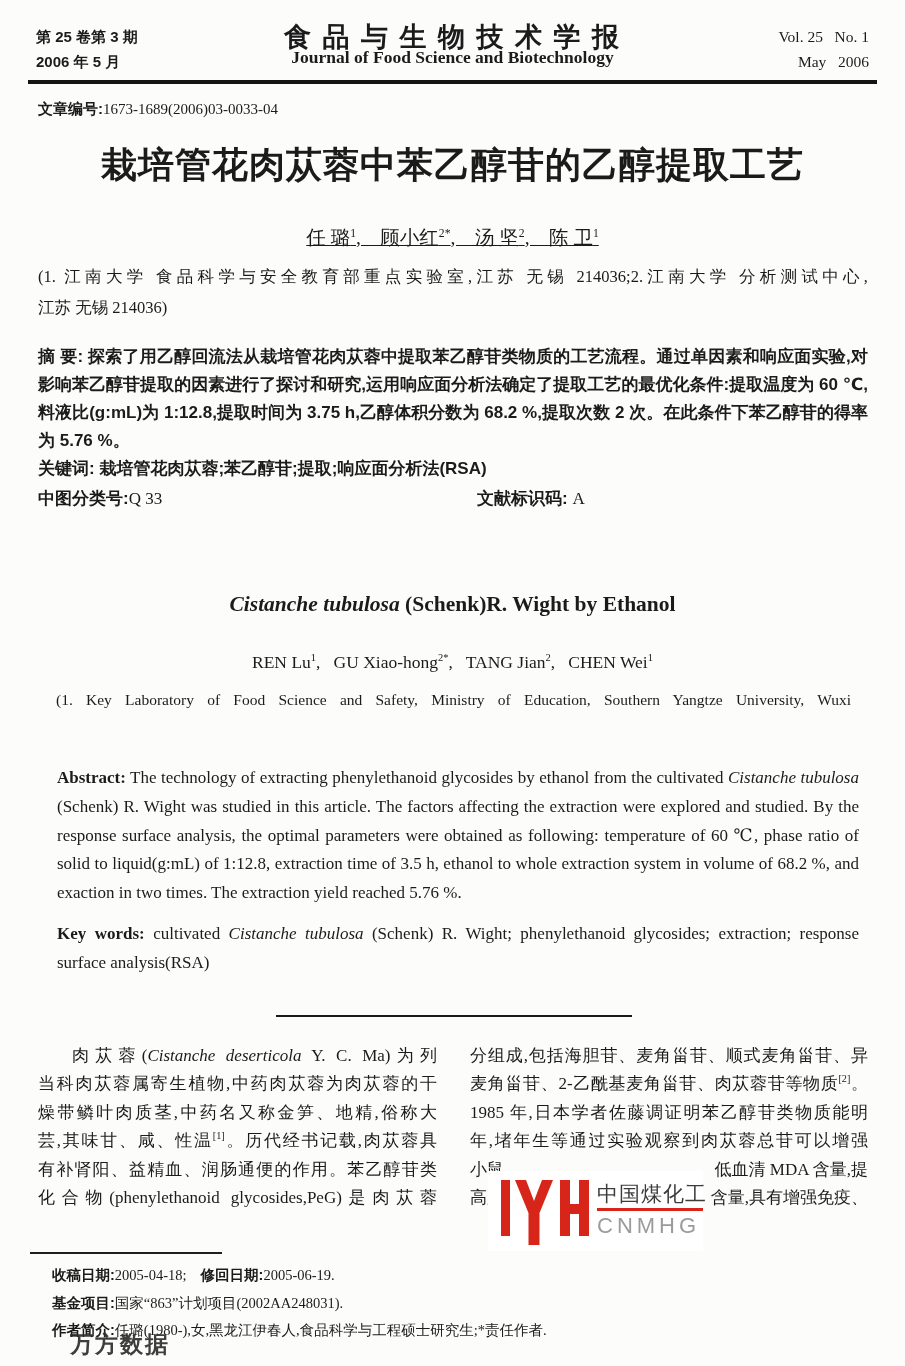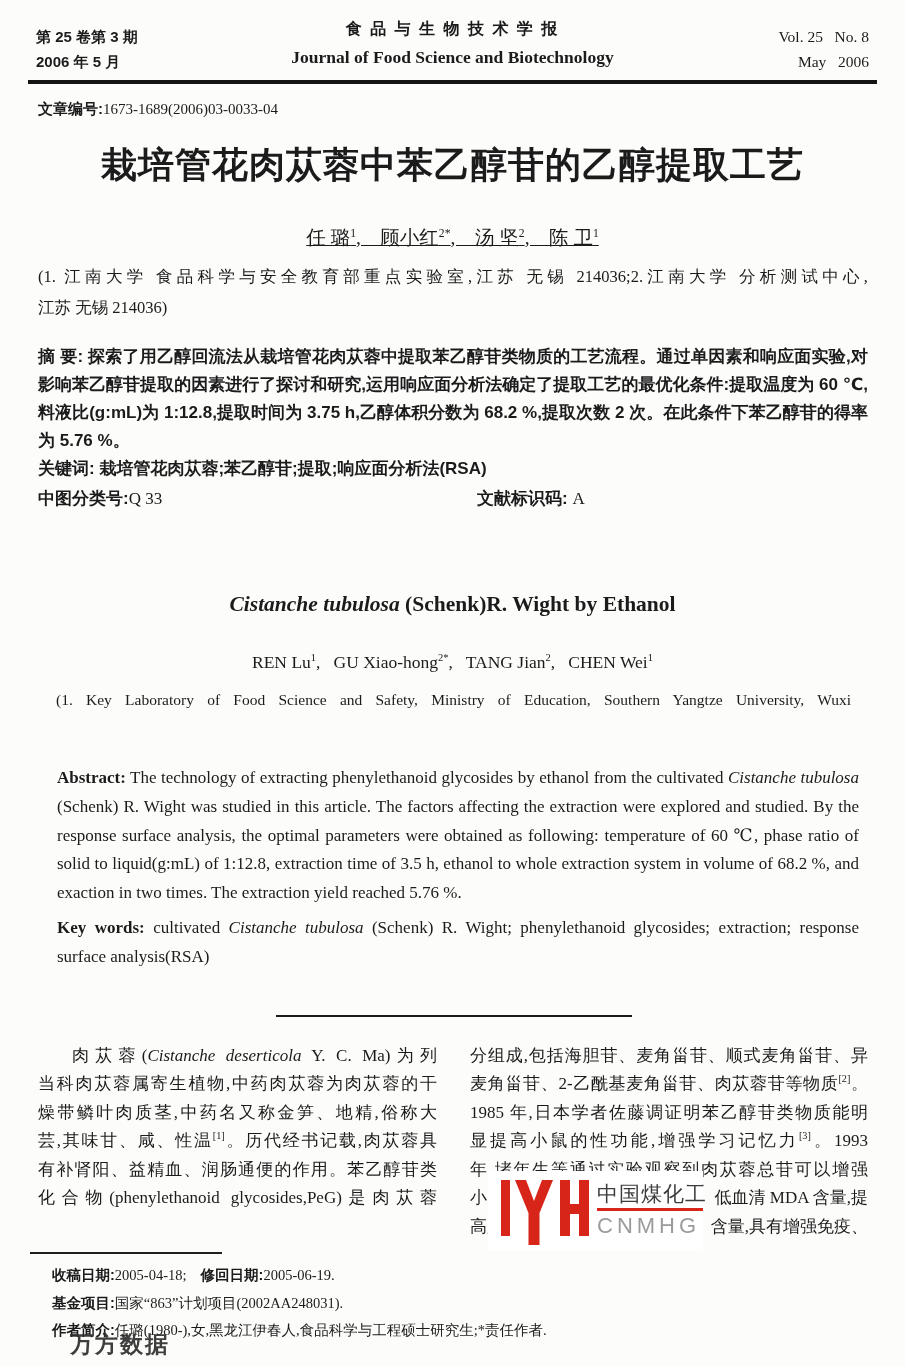--- a/index.html
+++ b/index.html
@@ -10,21 +10,21 @@
   *{margin:0;padding:0;box-sizing:border-box;}
   body{background:#e8e8e8;font-family:var(--serif);color:var(--ink);}
   .page{position:relative;width:905px;height:1366px;background:#fcfcfb;margin:0 auto;overflow:hidden;}
   sup{font-size:60%;vertical-align:super;line-height:0;}
   .keepsp{white-space:pre;}
   .center{left:0;width:100%;text-align:center;}
   .abs{position:absolute;}
 
   
   .hdr-issue-cn{left:36px;top:24px;font-family:var(--sans);font-weight:600;font-size:15px;line-height:25px;}
-  .hdr-name-cn{top:19px;font-family:var(--sans);font-weight:bold;font-size:16px;letter-spacing:2px;text-align:center;}
+  .hdr-name-cn{top:19px;font-family:var(--sans);font-weight:bold;font-size:27px;letter-spacing:2px;text-align:center;}
   .hdr-name-en{top:47px;font-family:var(--serif);font-weight:bold;font-size:17.5px;}
   .hdr-issue-en{right:36px;top:24px;text-align:right;font-size:15.5px;line-height:25px;}
   .hdr-rule{left:28px;width:849px;top:80px;height:3px;border-top:2.5px solid #141414;border-bottom:2px solid #141414;}
 
   .article-no{left:38px;top:100px;font-size:15px;}
   .article-no .lab{font-family:var(--sans);font-weight:bold;}
 
   .title-cn{top:141px;font-family:var(--sans);font-weight:bold;font-size:36px;letter-spacing:1px;}
   .authors-cn{top:224px;font-size:19.5px;text-decoration:underline;}
   .affil-cn{left:38px;width:830px;top:261px;font-size:16.5px;line-height:31px;}
@@ -38,21 +38,21 @@
   .clc-right{position:absolute;left:439px;top:0;}
 
   .title-en1{top:555px;font-weight:bold;font-size:21.5px;}
   .title-en2{top:592px;font-weight:bold;font-size:21.5px;}
   .authors-en{top:652px;font-size:17.5px;}
   .affil-en{left:56px;width:795px;top:684px;font-size:15.5px;line-height:31px;}
 
   .abs-en{left:57px;width:802px;top:764px;font-size:17px;line-height:28.8px;}
   .abs-en p{text-align:justify;}
   .abs-en .lab{font-weight:bold;}
-  .abs-en .kw{margin-top:6px;}
+  .abs-en .kw{margin-top:12px;}
 
   .divider{left:276px;top:1015px;width:356px;height:2px;background:#1a1a1a;}
 
   .col{font-size:17px;line-height:28.45px;}
   .col-left{left:38px;top:1042px;width:399px;}
   .col-right{left:470px;top:1042px;width:398px;}
   .col .jline{text-align:justify;text-align-last:justify;}
   .indent1{text-indent:34px;}
   .frag-row{position:relative;height:28.45px;}
   .frag-right{position:absolute;right:0;top:0;}
@@ -75,21 +75,21 @@
 
 <div class="page">
 
   <div class="abs hdr-issue-cn">
     <div>第 25 卷第 3 期</div>
     <div>2006 年 5 月</div>
   </div>
   <div class="abs center hdr-name-cn">食 品 与 生 物 技 术 学 报</div>
   <div class="abs center hdr-name-en">Journal of Food Science and Biotechnology</div>
   <div class="abs hdr-issue-en">
-    <div class="keepsp">Vol. 25   No. 8</div>
+    <div class="keepsp">Vol. 25   No. 1</div>
     <div class="keepsp">May   2006</div>
   </div>
   <div class="abs hdr-rule"></div>
 
   <div class="abs article-no">
     <span class="lab">文章编号:</span><span>1673-1689(2006)03-0033-04</span>
   </div>
 
   <div class="abs center title-cn">栽培管花肉苁蓉中苯乙醇苷的乙醇提取工艺</div>
   <div class="abs center authors-cn keepsp">任 璐<sup>1</sup>,    顾小红<sup>2*</sup>,    汤 坚<sup>2</sup>,    陈 卫<sup>1</sup></div>
@@ -126,21 +126,20 @@
     <div class="jline">燥带鳞叶肉质茎,中药名又称金笋、地精,俗称大</div>
     <div class="jline">芸,其味甘、咸、性温<sup>[1]</sup>。历代经书记载,肉苁蓉具</div>
     <div class="jline">有补肾阳、益精血、润肠通便的作用。苯乙醇苷类</div>
     <div class="jline">化合物(phenylethanoid glycosides,PeG)是肉苁蓉</div>
   </div>
 
   <div class="abs col col-right">
     <div class="jline">分组成,包括海胆苷、麦角甾苷、顺式麦角甾苷、异</div>
     <div class="jline">麦角甾苷、2-乙酰基麦角甾苷、肉苁蓉苷等物质<sup>[2]</sup>。</div>
     <div class="jline">1985 年,日本学者佐藤调证明苯乙醇苷类物质能明</div>
-    <div class="jline">显提高小鼠的性功能,增强学习记忆力<sup>[3]</sup>。1993</div>
     <div class="jline">年,堵年生等通过实验观察到肉苁蓉总苷可以增强</div>
     <div class="frag-row">
       <span>小鼠</span>
       <span class="frag-right">低血清 MDA 含量,提</span>
     </div>
     <div class="frag-row">
       <span>高肝</span>
       <span class="frag-right">含量,具有增强免疫、</span>
     </div>
   </div>

